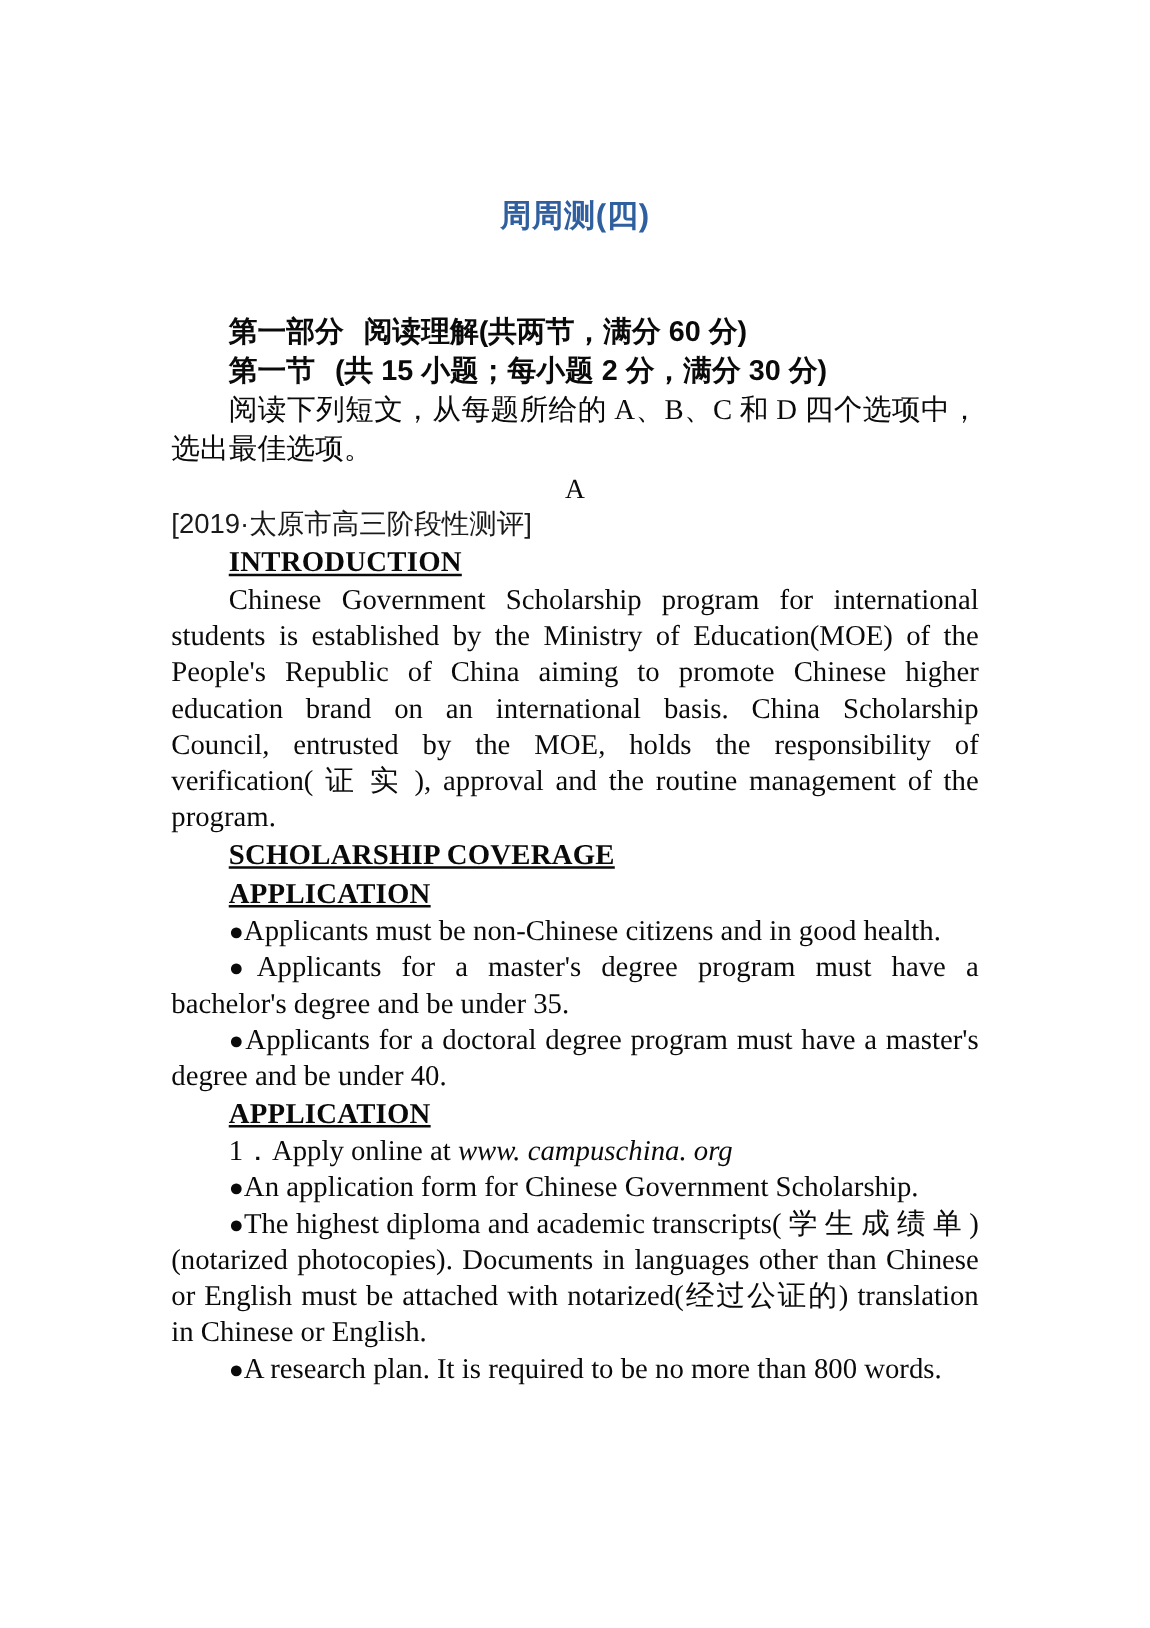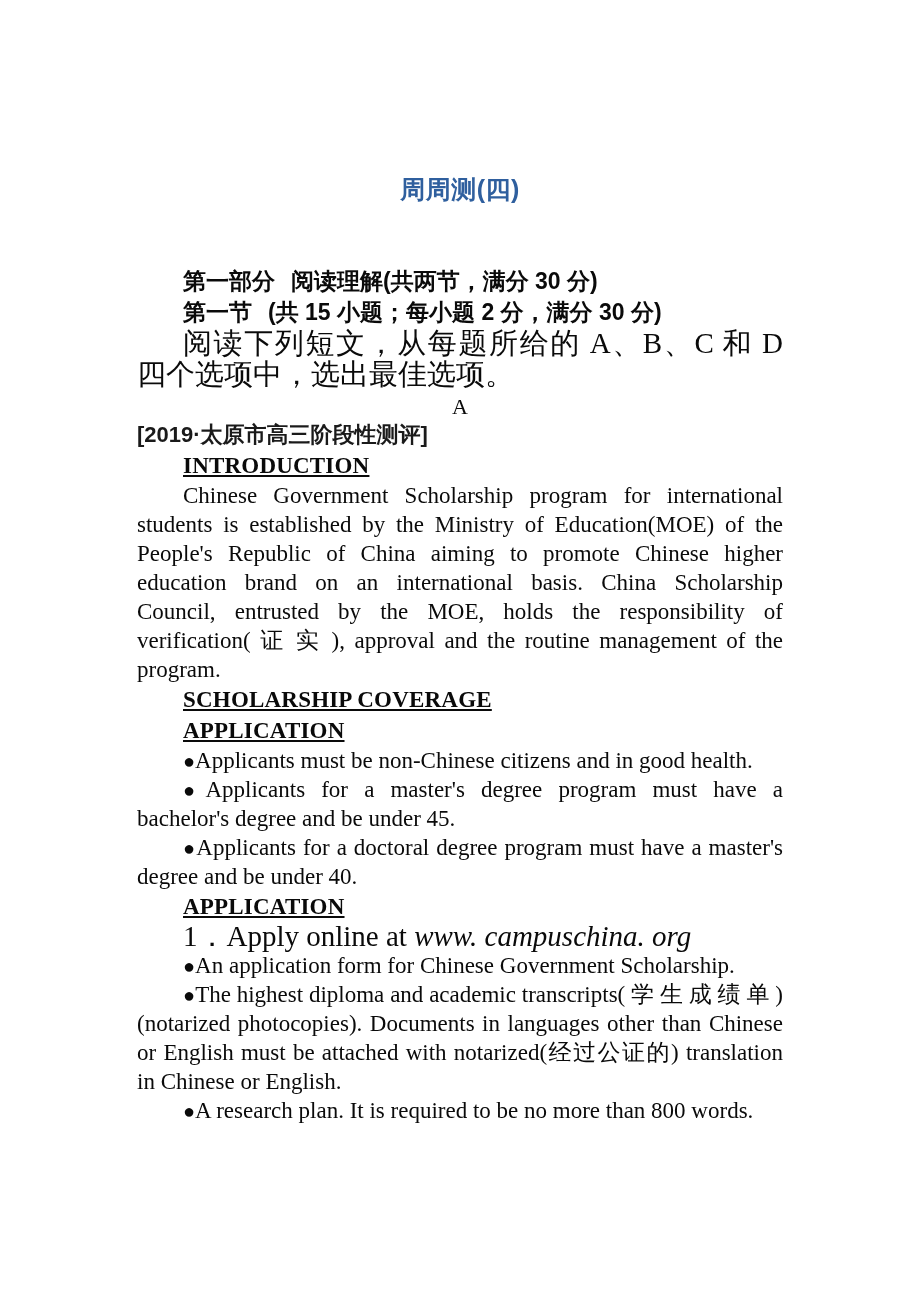--- a/index.html
+++ b/index.html
@@ -13,21 +13,21 @@
     position: relative;
     overflow: hidden;
     font-family: "Liberation Serif", "DejaVu Serif", serif;
     color: #0a0a0a;
     -webkit-font-smoothing: antialiased;
   }
 
   .page {
     position: absolute;
     left: 0;
-    top: 16px;
+    top: 0;
     width: 920px;
     height: 1032px;
     background: #fff;
   }
 
   .content {
     position: absolute;
     left: 137px;
     top: 0;
     width: 646px;
@@ -56,41 +56,41 @@
     text-indent: 46px;
     white-space: nowrap;
   }
   .cn-head.first { margin-top: 62px; }
 
   .cn-head .gap { display: inline-block; width: 16px; }
 
   
   .cn-body {
     font-family: "Liberation Serif", "DejaVu Serif", serif;
-    font-size: 29px;
+    font-size: 23px;
     line-height: 31px;
     margin: 0;
     text-indent: 46px;
     text-align: justify;
     text-justify: inter-character;
   }
 
   
   .section-letter {
     text-align: center;
     font-size: 22px;
     line-height: 26px;
     margin: 0;
     padding-top: 4px;
   }
 
   
   .source-line {
     font-family: "Liberation Sans", "DejaVu Sans", sans-serif;
-    font-weight: bold;
+    font-weight: normal;
     font-size: 22px;
     line-height: 30px;
     margin: 0;
     color: #1a1a1a;
   }
 
   
   .en-head {
     font-weight: bold;
     font-size: 23px;
@@ -119,58 +119,58 @@
     text-align: justify;
     text-indent: 46px;
   }
   .bullet-para .dot {
     font-size: 20px;
     line-height: 1;
   }
 
   
   .num-item {
-    font-size: 29px;
+    font-size: 23px;
     line-height: 29px;
     margin: 0;
     text-align: justify;
     text-indent: 46px;
   }
   .ital { font-style: italic; }
 </style>
 </head>
 <body>
 
 <div class="page">
   <div class="content">
 
     <h1 class="doc-title" style="color: rgb(47, 95, 158);">周周测(四)</h1>
 
-    <p class="cn-head first"><span>第一部分</span><span class="gap"></span><span>阅读理解(共两节，满分 30 分)</span></p>
+    <p class="cn-head first"><span>第一部分</span><span class="gap"></span><span>阅读理解(共两节，满分 60 分)</span></p>
 
     <p class="cn-head"><span>第一节</span><span class="gap"></span><span>(共 15 小题；每小题 2 分，满分 30 分)</span></p>
 
     <p class="cn-body">阅读下列短文，从每题所给的 A、B、C 和 D 四个选项中，选出最佳选项。</p>
 
     <p class="section-letter">A</p>
 
     <p class="source-line">[2019·太原市高三阶段性测评]</p>
 
     <p class="en-head">INTRODUCTION</p>
 
     <p class="en-para">Chinese Government Scholarship program for international students is established by the Ministry of Education(MOE) of the People's Republic of China aiming to promote Chinese higher education brand on an international basis. China Scholarship Council, entrusted by the MOE, holds the responsibility of verification( 证 实 ), approval and the routine management of the program.</p>
 
     <p class="en-head">SCHOLARSHIP COVERAGE</p>
 
 
     <p class="en-head">APPLICATION</p>
 
     <p class="bullet-para"><span class="dot">●</span><span>Applicants must be non-Chinese citizens and in good health.</span></p>
 
-    <p class="bullet-para"><span class="dot">●</span><span>Applicants for a master's degree program must have a bachelor's degree and be under 45.</span></p>
+    <p class="bullet-para"><span class="dot">●</span><span>Applicants for a master's degree program must have a bachelor's degree and be under 35.</span></p>
 
     <p class="bullet-para"><span class="dot">●</span><span>Applicants for a doctoral degree program must have a master's degree and be under 40.</span></p>
 
     <p class="en-head">APPLICATION</p>
 
     <p class="num-item"><span>1．</span><span>Apply online at </span><span class="ital">www. campuschina. org</span></p>
 
 
     <p class="bullet-para"><span class="dot">●</span><span>An application form for Chinese Government Scholarship.</span></p>
 

